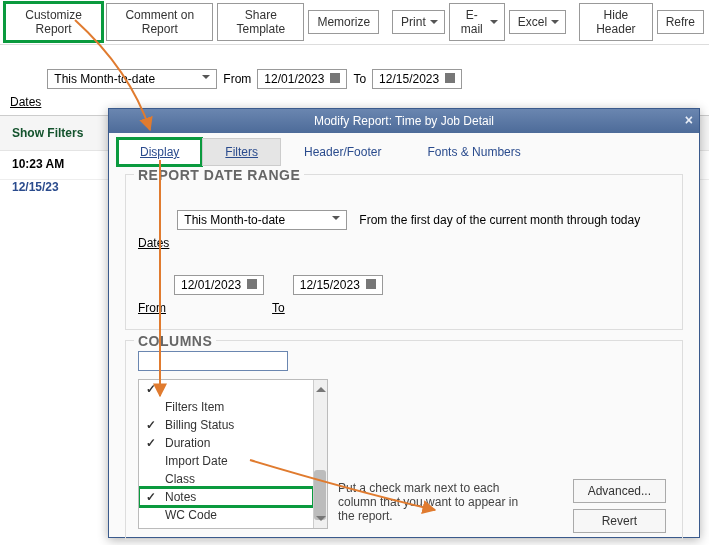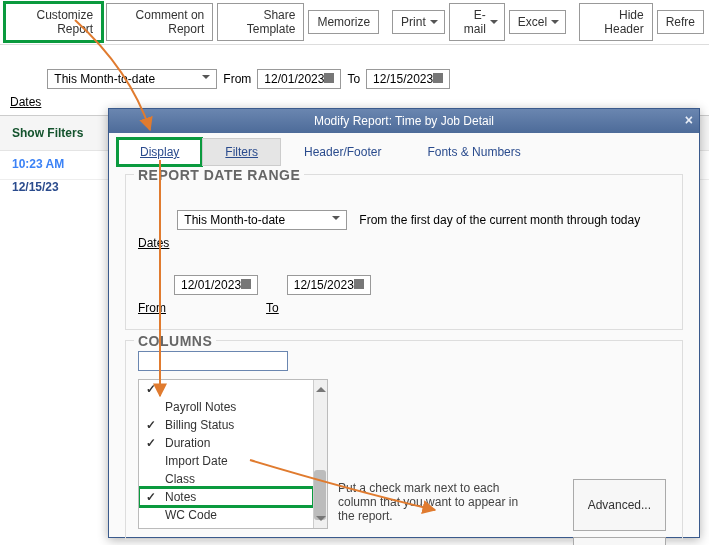--- a/index.html
+++ b/index.html
@@ -1,37 +1,37 @@
 <!DOCTYPE html>
 <html><head>
 <meta charset="utf-8">
 <style>
   * { box-sizing: border-box; margin: 0; padding: 0; font-family: Arial, sans-serif; font-size: 12px; }
   body { background: #fff; width: 709px; height: 545px; overflow: hidden; position: relative; }
 
   
   .toolbar { padding: 3px 5px; display:flex; gap:4px; border-bottom:1px solid #ddd; align-items:center; }
-  .tb-btn { background:#fff; border:1px solid #999; padding:4px 8px; color:#333; cursor:pointer; position:relative;text-align:right; }
+  .tb-btn { background:#fff; border:1px solid #999; padding:4px 8px; color:#333; cursor:pointer; position:relative; }
   .tb-btn.dd { padding-right:18px; }
   .tb-btn.dd:after { content:""; position:absolute; right:6px; top:50%; margin-top:-2px; border:4px solid transparent; border-top-color:#555; }
   .hl-green { outline:3px solid #0a9a3e; outline-offset:-1px; }
 
   
   .daterow { padding:3px 10px 6px; display:flex; align-items:center; gap:6px; border-bottom:1px solid #ccc; }
   .ulabel { text-decoration: underline; margin-top: 47px; }
   .sel { display:inline-flex; align-items:center; border:1px solid #999; background:#fff; padding:2px 6px; }
   .sel.wide { width:170px; justify-content:space-between; }
   .tri:after { content:""; border:4px solid transparent; border-top-color:#555; display:inline-block; margin-left:6px; }
-  .dateinput { border:1px solid #999; padding:2px 6px; display:inline-flex; align-items:center; background:#fff; }
+  .dateinput { border:1px solid #999; padding:2px 6px; display:inline-flex; align-items:center; gap:6px; background:#fff; }
   .cal:after { content:""; width:10px; height:10px; background:#777; display:inline-block; }
 
   
   .filters { padding:10px 12px; color:#14532d; font-weight:bold; background:#f5f5f5; border-bottom:1px solid #e4e4e4;}
   .meta { padding:6px 12px; display:flex; justify-content:space-between; border-bottom:1px solid #eee;}
-  .meta .left { color:#3b82f6; font-weight:bold; }
+  .meta .left { color:#000000; font-weight:bold; }
   .meta .right { color:#2a4b8d; font-weight:bold; font-size:14px; }
   .date2 { padding:0 12px 6px; color:#2a4b8d; font-weight:bold; }
 
   
   .modal { position:absolute; left:108px; top:108px; width:592px; height:430px; border:1px solid #3a5a8c; background:#fafafa; box-shadow:0 2px 10px rgba(0,0,0,.3); }
   .modal-title { background:linear-gradient(#6a86b0,#4d6b99); color:#fff; padding:5px 8px; text-align:center; position:relative; }
   .modal-close { position:absolute; right:6px; top:3px; color:#e9eef7; cursor:pointer; font-size:14px; font-weight:bold; }
 
   .tabs { display:flex; margin:5px 8px 0; }
   .tab { padding:6px 22px; color:#2a4b8d; border:1px solid transparent; cursor:pointer; }
@@ -53,21 +53,21 @@
   .chk { width:12px; display:inline-block; text-align:center; font-weight:bold; }
   .sb { position:absolute; right:0; top:0; bottom:0; width:14px; background:#f0f0f0; border-left:1px solid #ccc; }
   .sb .thumb { position:absolute; right:1px; width:12px; background:#bcbcbc; border-radius:3px; top:90px; height:50px; }
   .sb .ar { position:absolute; left:2px; width:0;height:0; border:5px solid transparent;}
   .sb .ar.up { top:2px; border-bottom-color:#777;}
   .sb .ar.dn { bottom:2px; border-top-color:#777;}
   .hl-notes { outline:3px solid #0a9a3e; outline-offset:-1px; }
 
   .col-right { flex:1; position:relative; color:#444; padding-top:130px; }
   .side-btns { position:absolute; right:4px; top:128px; display:flex; flex-direction:column; gap:6px;}
-  .btn { background:#f7f7f7; border:1px solid #aaa; padding:18px 14px; cursor:pointer; min-width:80px; text-align:center; color:#333;}
+  .btn { background:#f7f7f7; border:1px solid #aaa; padding:4px 14px; cursor:pointer; min-width:80px; text-align:center; color:#333;}
 
   .modal-footer { margin-top:auto; display:flex; justify-content:flex-end; gap:10px; padding:4px 4px 4px 0;}
   .btn.primary { background:#2f65d0; border-color:#27559f; color:#e5e5e5; min-width:88px;}
   .hl-ok { outline:3px solid #0a9a3e; outline-offset:-1px; }
 
   
   .svg-anno { position:absolute; inset:0; width:709px; height:545px; pointer-events:none; }
 </style>
 </head>
 <body>
@@ -155,21 +155,21 @@
         <div class="col-left">
           <input class="search" value="" style="">
           <div class="listbox">
             <div class="inner">
               <div class="li">
                   <span class="chk">✓</span>
                   <span></span>
                 </div>
               <div class="li">
                   <span class="chk"></span>
-                  <span>Payroll Notes</span>
+                  <span>Filters Item</span>
                 </div>
               <div class="li">
                   <span class="chk">✓</span>
                   <span>Billing Status</span>
                 </div>
               <div class="li">
                   <span class="chk">✓</span>
                   <span>Duration</span>
                 </div>
               <div class="li">

